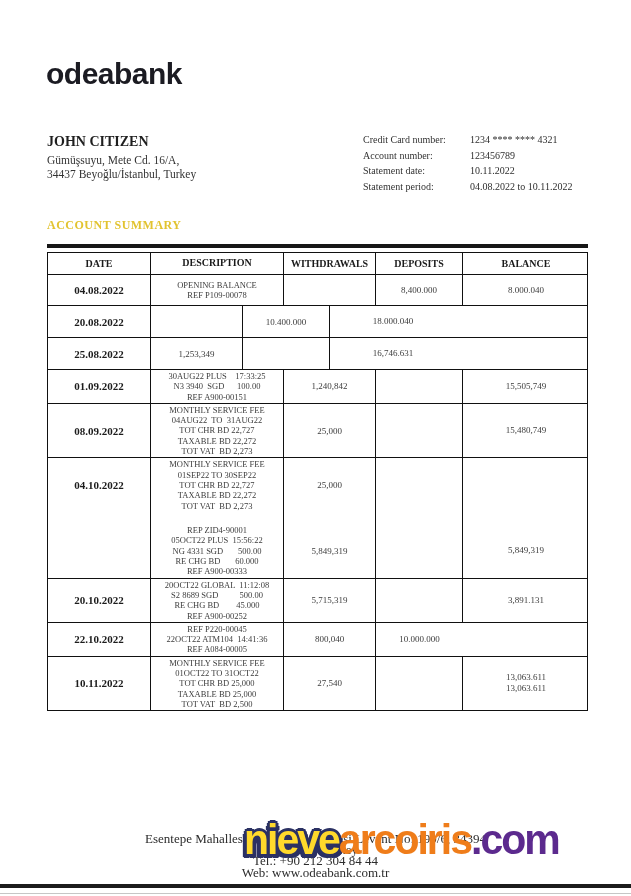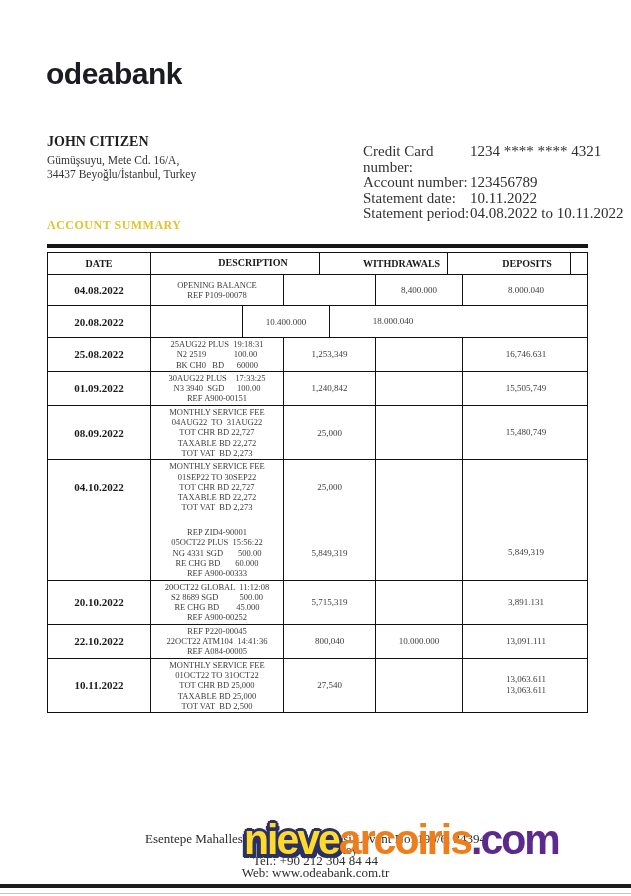--- a/index.html
+++ b/index.html
@@ -9,36 +9,36 @@
   
   .logo{position:absolute;left:46px;top:57px;font-family:"Liberation Sans",sans-serif;
         font-weight:800;font-size:30px;letter-spacing:-0.5px;color:#1b1b22;}
 
   
   .customer{position:absolute;left:47px;top:134px;}
   .customer .name{font-weight:bold;font-size:14px;color:#1f1f1f;margin-bottom:3px;}
   .customer .addr{font-size:11.5px;line-height:14px;color:#333;}
 
   
-  .acct{position:absolute;left:363px;top:144px;font-size:15px;color:#333;}
+  .acct{position:absolute;left:363px;top:132px;font-size:10px;color:#333;}
   .acct .row{display:flex;line-height:15.5px;}
   .acct .lab{width:107px;flex:none;}
   .acct .val{color:#2e2e2e;}
 
   
   .sect{position:absolute;left:47px;top:218px;font-weight:bold;font-size:12px;
         letter-spacing:0.5px;color:#e2c32f;}
 
   
   .toprule{position:absolute;left:47px;top:244px;width:541px;height:4px;background:#161616;}
 
   
   .tbl{position:absolute;left:47px;top:252px;width:541px;border:1px solid #111;
        box-sizing:border-box;background:#fff;}
-  .t-head{display:flex;height:21px;gap:36px;}
+  .t-head{display:flex;height:21px;}
   .t-head .hcell{display:flex;align-items:center;justify-content:center;
         font-weight:bold;font-size:10px;color:#1a1a1a;box-sizing:border-box;}
   .t-row{display:flex;flex-direction:column;border-top:1px solid #111;}
   .seg{display:flex;}
   .seg.grow{flex:1;}
   .cell{box-sizing:border-box;border-right:1px solid #111;display:flex;
         flex-direction:column;align-items:center;justify-content:center;}
   .cell:last-child{border-right:none;}
   .c-date{width:103px;flex:none;font-weight:bold;font-size:11px;color:#1c1c1c;}
   .c-desc{width:133px;flex:none;font-size:8.5px;line-height:10.3px;color:#3c3c3c;
@@ -131,25 +131,20 @@
           <div class="cell c-w"></div>
           <div class="cell c-d">10.400.000</div>
           <div class="cell c-b">
             <div>18.000.040</div>
           </div>
         </div>
       </div>
       <div class="t-row" style="min-height: 31px;">
         <div class="seg grow">
           <div class="cell c-date">25.08.2022</div>
-          <div class="cell c-desc">
-            <div>25AUG22 PLUS  19:18:31</div>
-            <div>N2 2519             100.00</div>
-            <div>BK CH0   BD      60000</div>
-          </div>
           <div class="cell c-w">1,253,349</div>
           <div class="cell c-d"></div>
           <div class="cell c-b">
             <div>16,746.631</div>
           </div>
         </div>
       </div>
       <div class="t-row" style="min-height: 32px;">
         <div class="seg grow">
           <div class="cell c-date">01.09.2022</div>
@@ -240,23 +235,20 @@
       <div class="t-row" style="min-height: 32px;">
         <div class="seg grow">
           <div class="cell c-date">22.10.2022</div>
           <div class="cell c-desc">
             <div>REF P220-00045</div>
             <div>22OCT22 ATM104  14:41:36</div>
             <div>REF A084-00005</div>
           </div>
           <div class="cell c-w">800,040</div>
           <div class="cell c-d">10.000.000</div>
-          <div class="cell c-b">
-            <div>13,091.111</div>
-          </div>
         </div>
       </div>
       <div class="t-row" style="min-height: 50px;">
         <div class="seg grow">
           <div class="cell c-date">10.11.2022</div>
           <div class="cell c-desc">
             <div>MONTHLY SERVICE FEE</div>
             <div>01OCT22 TO 31OCT22</div>
             <div>TOT CHR BD 25,000</div>
             <div>TAXABLE BD 25,000</div>

